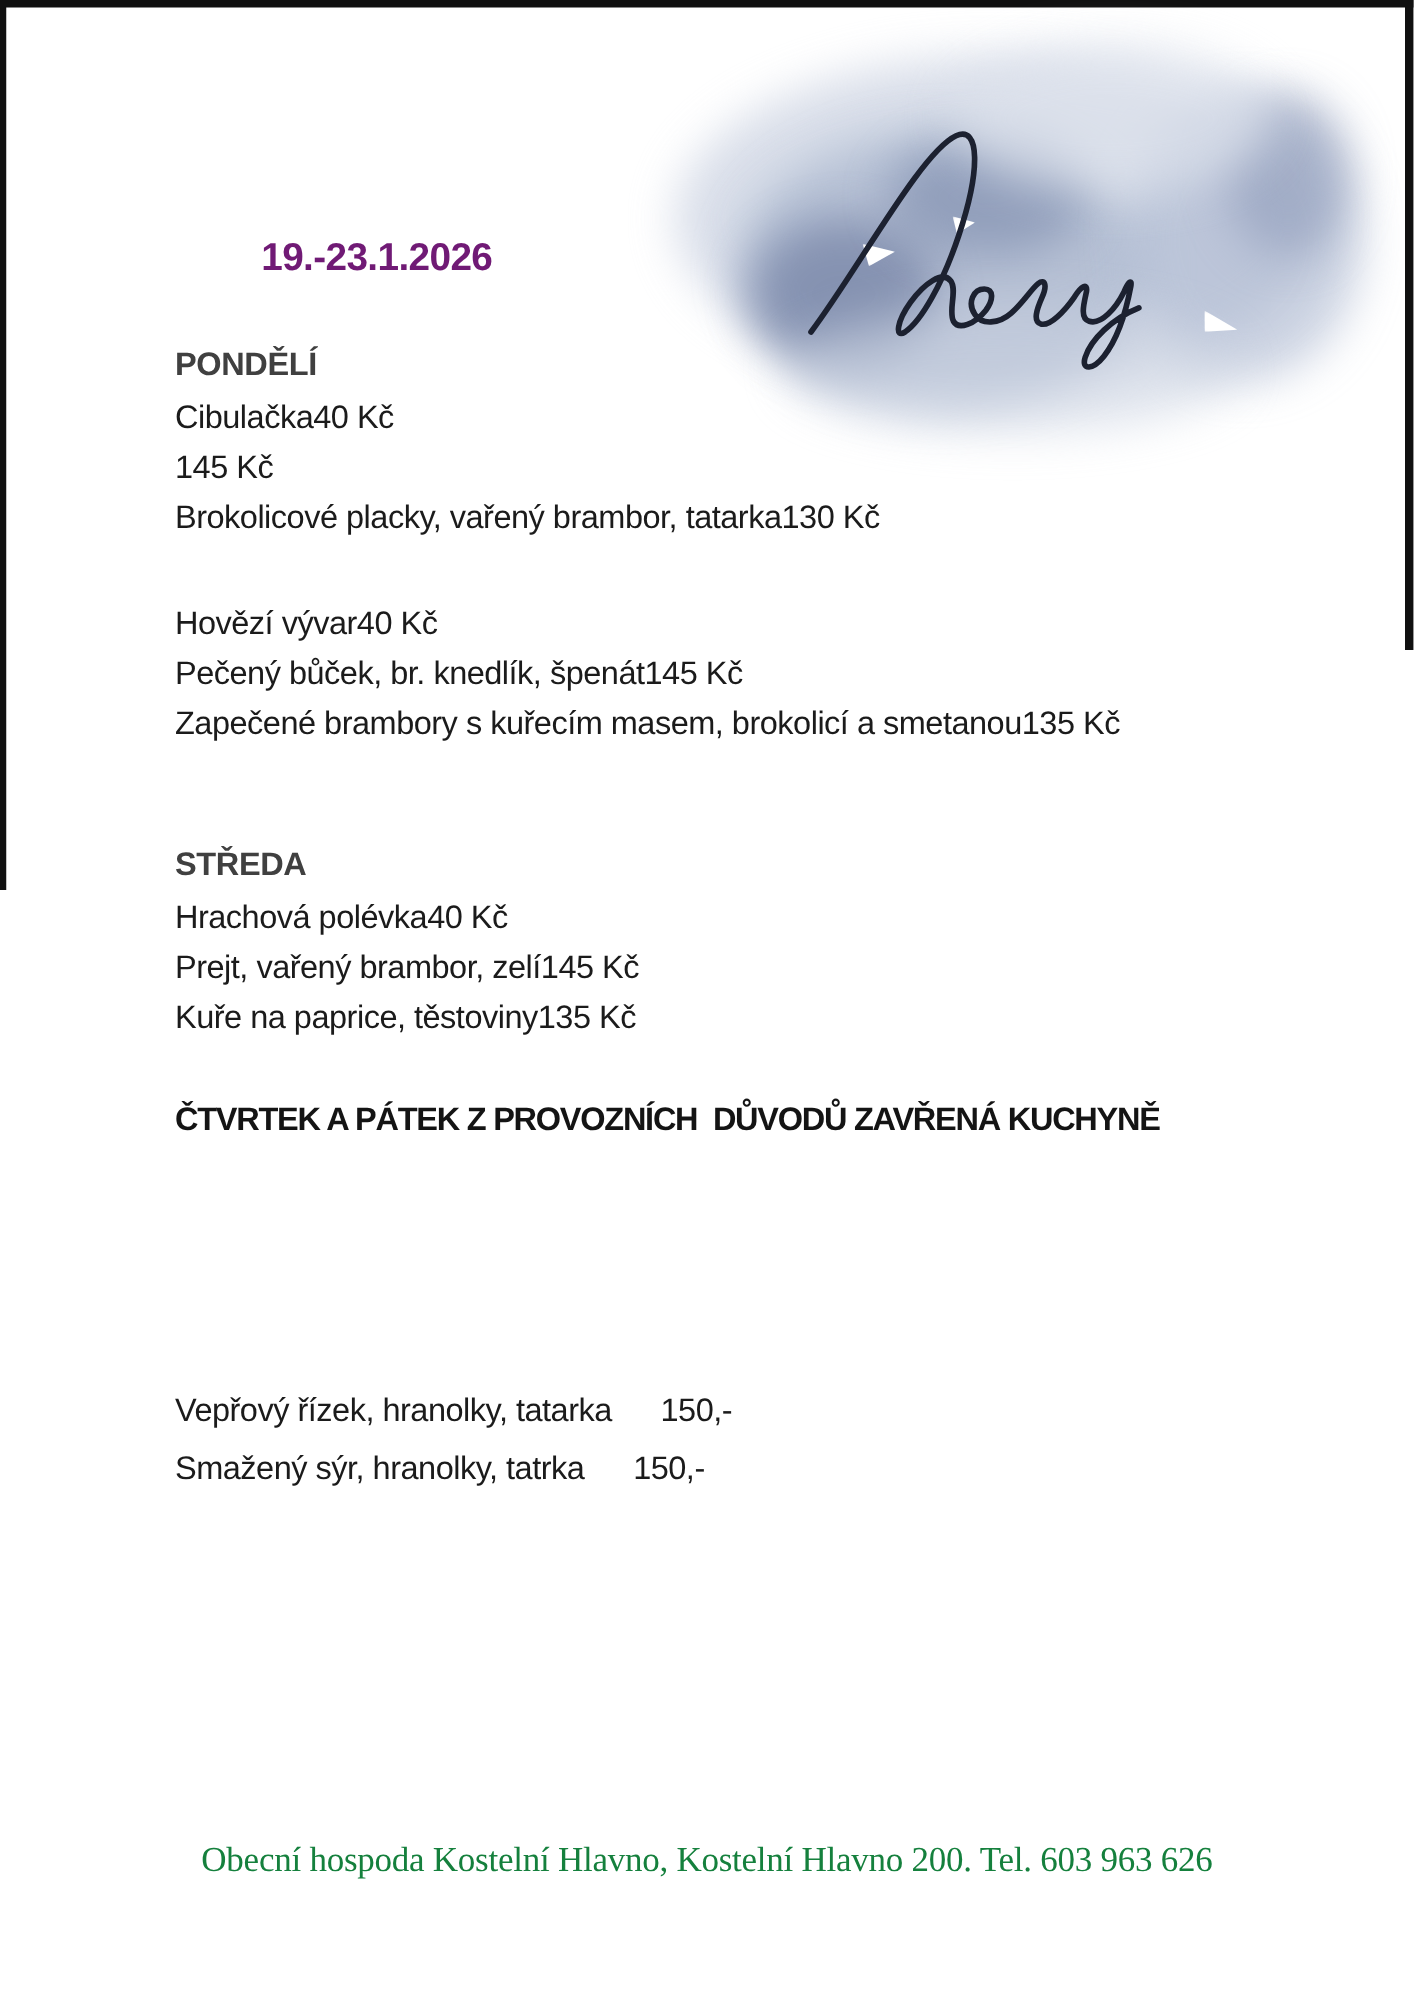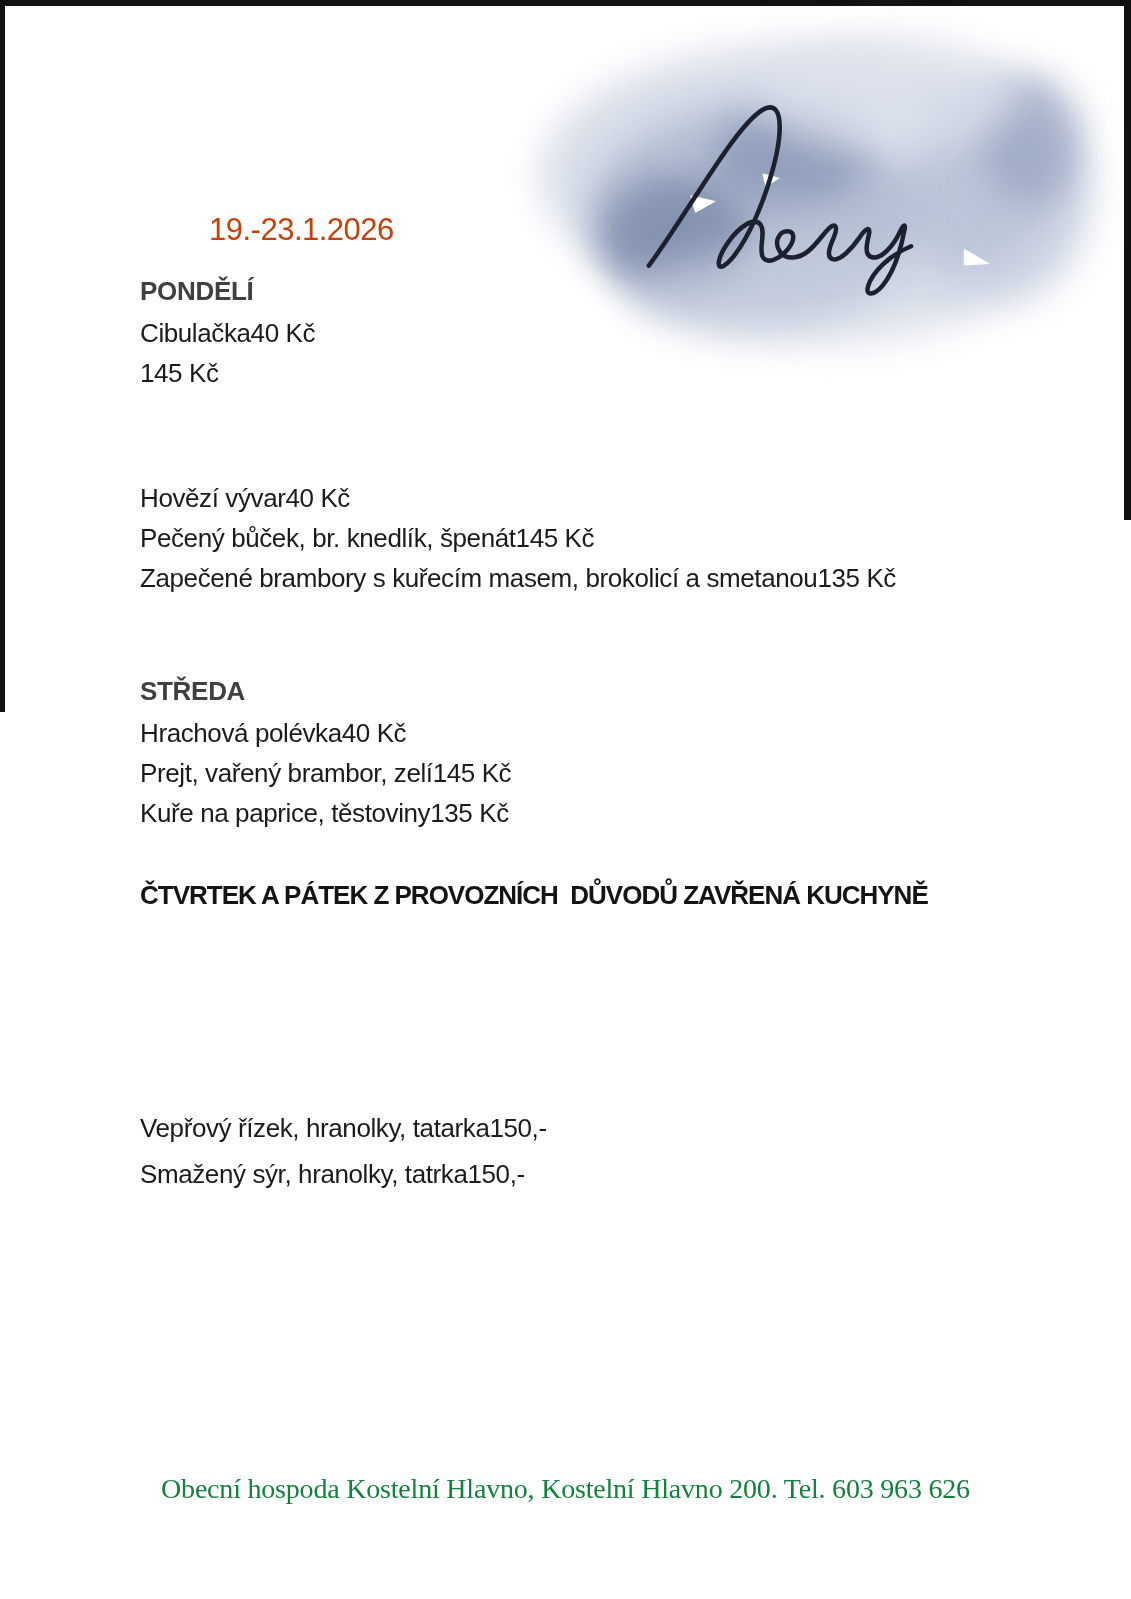--- a/index.html
+++ b/index.html
@@ -31,21 +31,21 @@
   .b8{left:150px;top:230px;width:360px;height:100px;background:#c9d1e0;opacity:.60;}
   .speck{position:absolute;background:#ffffff;clip-path:polygon(0 0,100% 35%,20% 100%);filter:blur(1px);}
   .s1{left:210px;top:180px;width:26px;height:18px;}
   .s2{left:282px;top:158px;width:18px;height:14px;}
   .s3{left:480px;top:238px;width:30px;height:16px;transform:rotate(20deg);}
 
   .menu-script{position:absolute;left:595px;top:85px;width:400px;height:215px;}
 
   .date{
     position:absolute;left:209px;top:188px;
-    font-size:31px;font-weight:400;letter-spacing:-0.5px;color:#c2410c;margin-top:24px;
+    font-size:31px;font-weight:700;letter-spacing:-0.5px;color:#701a75;
   }
 
   .day-section{position:absolute;left:140px;width:838px;}
   .day-heading{
     margin:0 0 6px 0;font-size:26px;font-weight:700;letter-spacing:-0.3px;color:#404040;
   }
   .menu-row{
     height:40px;display:flex;align-items:center;
   }
   .item-name{font-size:26px;letter-spacing:-0.4px;}
@@ -56,21 +56,21 @@
   .sec-wednesday{top:676px;}
 
   .closure{
     position:absolute;left:140px;top:880px;width:880px;
     font-size:26px;font-weight:700;letter-spacing:-1px;color:#141414;
     white-space:pre-wrap;
   }
 
   .permanent{position:absolute;left:140px;top:1105px;width:705px;}
   .permanent .day-heading{margin-bottom:14px;}
-  .permanent .menu-row{height:46px;}
+  .permanent .menu-row{height:46px;gap:39px;}
 
   .footer{
     position:absolute;left:0;top:1473px;width:1131px;
     text-align:center;
     font-family:"Liberation Serif",serif;
     font-size:28px;color:#15803d;letter-spacing:-0.2px;
   }
 </style>
 </head>
 <body>
@@ -124,20 +124,24 @@
 
   <section class="day-section sec-monday">
     <h2 class="day-heading">PONDĚLÍ</h2>
     <div class="menu-row">
       <span class="item-name">Cibulačka</span>
       <span class="item-price">40 Kč</span>
     </div>
     <div class="menu-row">
       <span class="item-price">145 Kč</span>
     </div>
+    <div class="menu-row">
+      <span class="item-name">Brokolicové placky, vařený brambor, tatarka</span>
+      <span class="item-price">130 Kč</span>
+    </div>
   </section>
 
   <section class="day-section sec-tuesday">
     <div class="menu-row">
       <span class="item-name">Hovězí vývar</span>
       <span class="item-price">40 Kč</span>
     </div>
     <div class="menu-row">
       <span class="item-name">Pečený bůček, br. knedlík, špenát</span>
       <span class="item-price">145 Kč</span>

